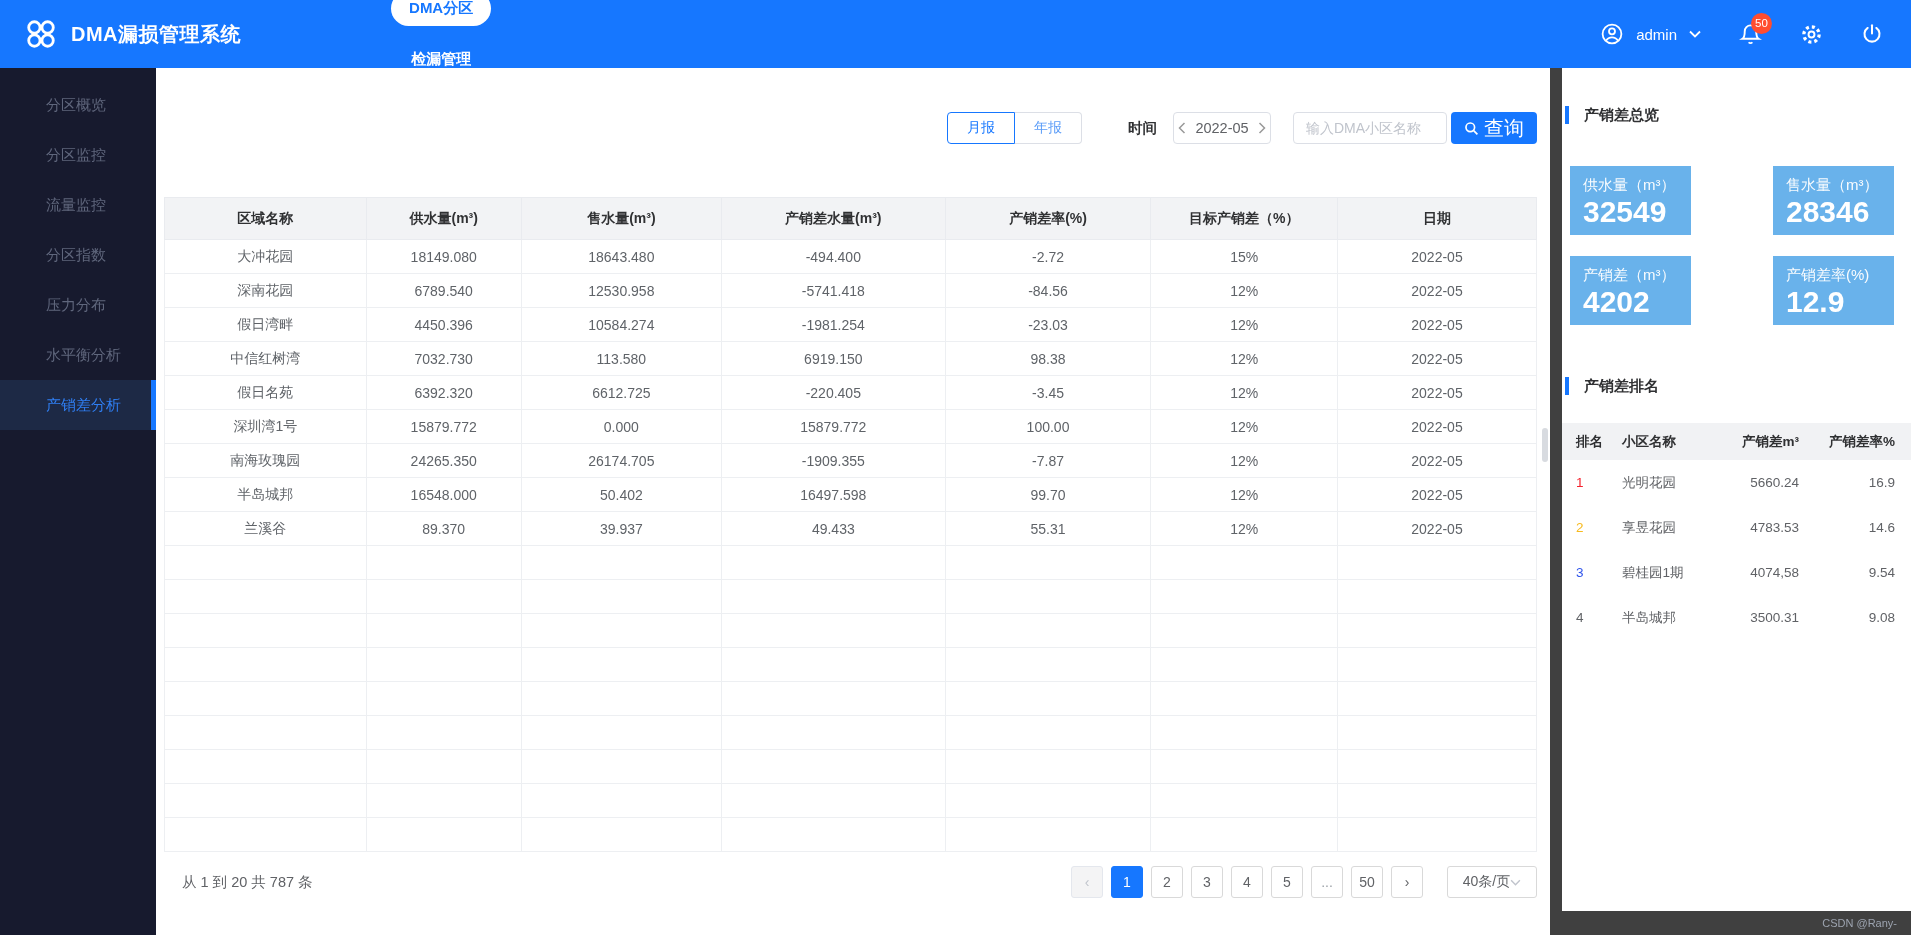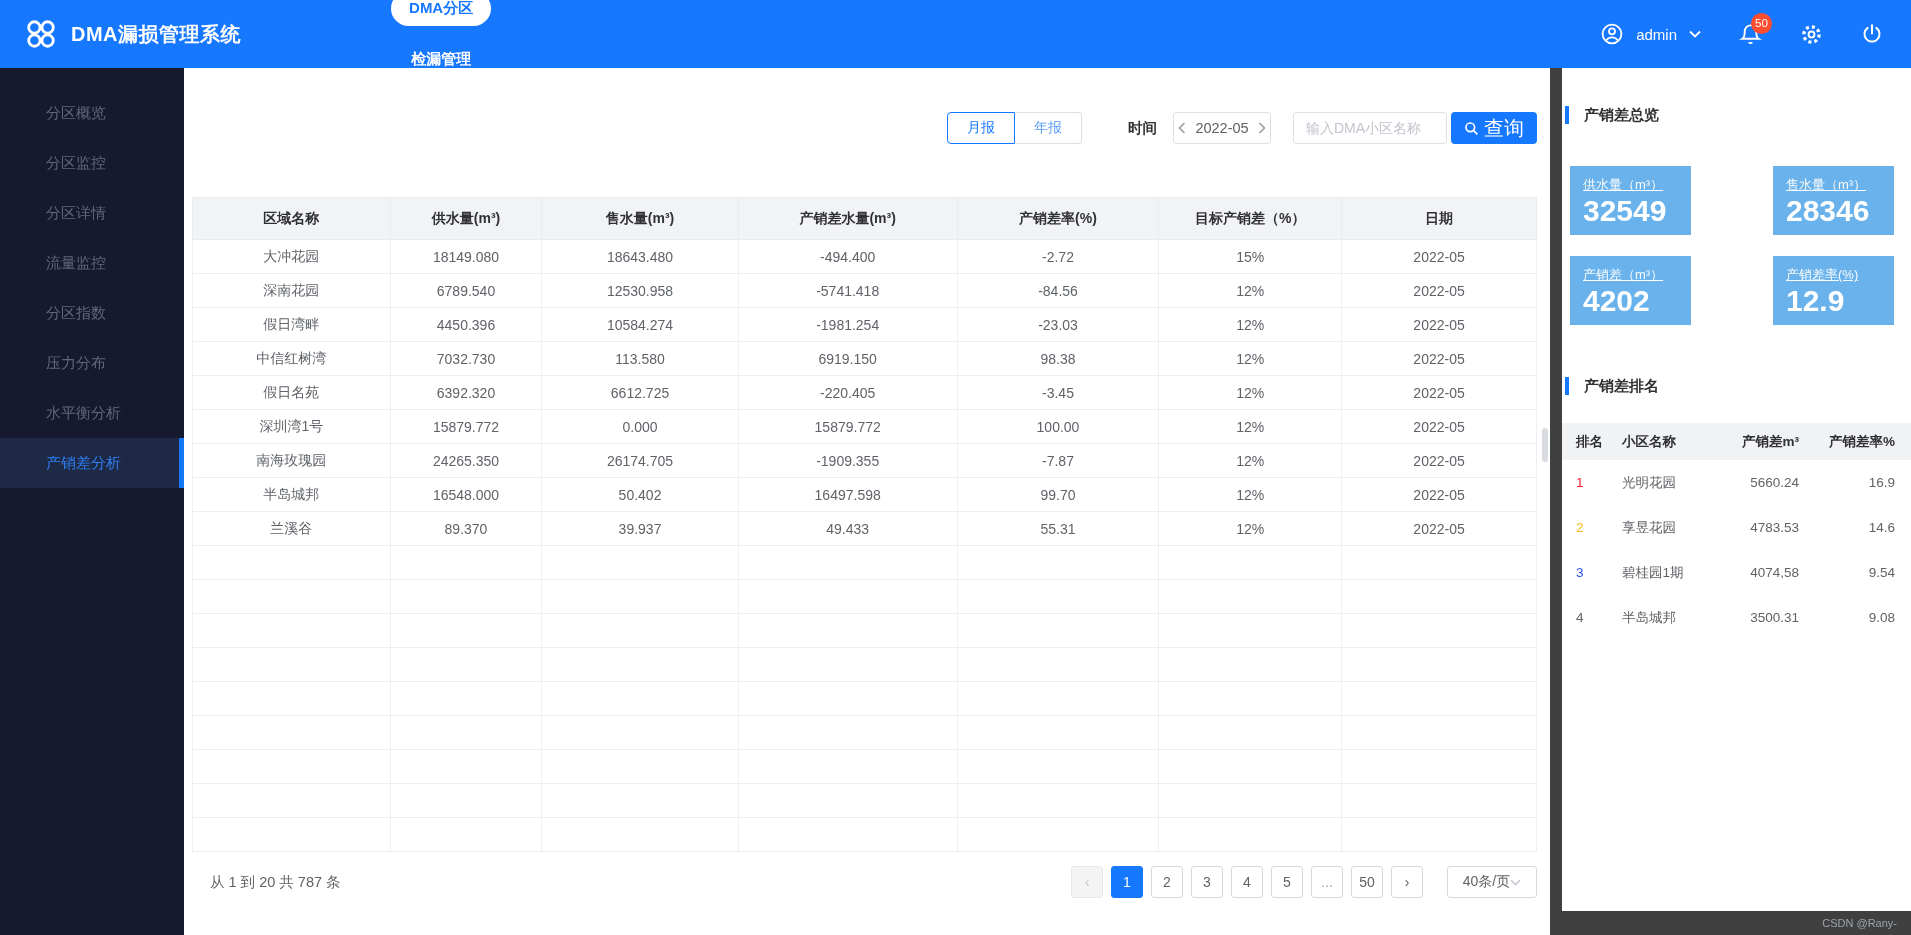--- a/index.html
+++ b/index.html
@@ -15,21 +15,21 @@
   .topnav-item { font-size:15px; font-weight:bold; padding:8px 18px; cursor:pointer; white-space:nowrap; }
   .topnav-item.active { background:#fff; color:#1677ff; border-radius:18px; }
   .nav-right { margin-left:auto; display:flex; align-items:center; gap:38px; padding-right:28px; }
   .user-chip { display:flex; align-items:center; gap:12px; font-size:15px; cursor:pointer; }
   .bell-wrap { position:relative; cursor:pointer; }
   .badge { position:absolute; top:-10px; left:12px; min-width:21px; height:21px; border-radius:11px;
            background:#ff4d30; color:#fff; font-size:11.5px; display:flex; align-items:center; justify-content:center; padding:0 4px; }
 
   
   .body { display:flex; height:867px; }
-  .sidebar { width:184px; background:#171a2e; padding-top:20px; flex:none; }
+  .sidebar { width:156px; background:#171a2e; padding-top:12px; flex:none; }
   .side-item { height:50px; line-height:50px; padding-left:46px; font-size:15px; color:#5f667c; cursor:pointer; }
   .side-item.active { background:#1d2945; color:#2f7ef2; border-right:5px solid #1677ff; }
 
   
   .main { flex:1; background:#fff; margin-right:12px; position:relative; padding:44px 13px 0 8px; }
   .toolbar { display:flex; justify-content:flex-end; align-items:center; height:32px; }
   .tgl { height:32px; padding:0 19px; font-size:14px; background:#fff; display:flex; align-items:center; cursor:pointer; }
   .tgl-month { border:1px solid #1677ff; color:#1677ff; border-radius:4px 0 0 4px; }
   .tgl-year  { border:1px solid #dcdfe6; border-left:none; color:#5a9cf8; border-radius:0 4px 4px 0; }
   .time-label { margin-left:46px; font-size:14.5px; color:#303133; font-weight:600; }
@@ -59,21 +59,21 @@
   .size-select { margin-left:16px; height:32px; min-width:90px; border:1px solid #d9d9d9; border-radius:3px; background:#fff;
                  display:flex; align-items:center; justify-content:center; color:#606266; font-size:14px; cursor:pointer; padding:0 10px; }
   .scroll-thumb { position:absolute; right:2px; top:360px; width:6px; height:34px; background:#d8dbe0; border-radius:3px; }
 
   
   .right-panel { width:349px; flex:none; background:#fff; height:843px; }
   .panel-title { position:relative; margin-top:36px; padding-left:22px; font-size:15px; font-weight:bold; color:#303133; height:22px; line-height:22px; }
   .panel-title::before { content:""; position:absolute; left:3px; top:2px; width:4px; height:18px; background:#1677ff; }
   .cards { margin:40px 17px 0 8px; display:flex; flex-wrap:wrap; justify-content:space-between; row-gap:21px; }
   .stat-card { width:121px; height:69px; background:#69b2eb; color:#fff; padding:10px 0 0 13px; }
-  .stat-label { font-size:13px; opacity:.96; white-space:nowrap;text-decoration:underline; }
+  .stat-label { font-size:15px; opacity:.96; white-space:nowrap; }
   .stat-value { font-size:30px; font-weight:bold; line-height:1.15; }
   .rank-title { margin-top:50px; }
   .rank-header { margin-top:26px; display:grid; grid-template-columns:46px 1fr 110px 96px; padding:0 16px 0 14px;
                  height:37px; align-items:center; background:#f1f2f4; font-size:13.5px; font-weight:bold; color:#303133; }
   .rank-header .r3, .rank-header .r4 { text-align:right; }
   .rank-row { display:grid; grid-template-columns:46px 1fr 110px 96px; padding:0 16px 0 14px; height:45px; align-items:center;
               font-size:13.5px; color:#606266; }
   .rank-row .r3, .rank-row .r4 { text-align:right; }
 
   .watermark { position:absolute; right:14px; bottom:6px; font-size:11px; color:#9ca3af; }
@@ -142,21 +142,20 @@
         </svg>
       </span>
     </div>
   </header>
 
   <div class="body">
 
     <aside class="sidebar">
         <div class="side-item">分区概览</div>
         <div class="side-item">分区监控</div>
-        <div class="side-item">分区详情</div>
         <div class="side-item">流量监控</div>
         <div class="side-item">分区指数</div>
         <div class="side-item">压力分布</div>
         <div class="side-item">水平衡分析</div>
         <div class="side-item active">产销差分析</div>
       </aside>
 
     <main class="main">
       <div class="toolbar">
         <div style="display:flex">

